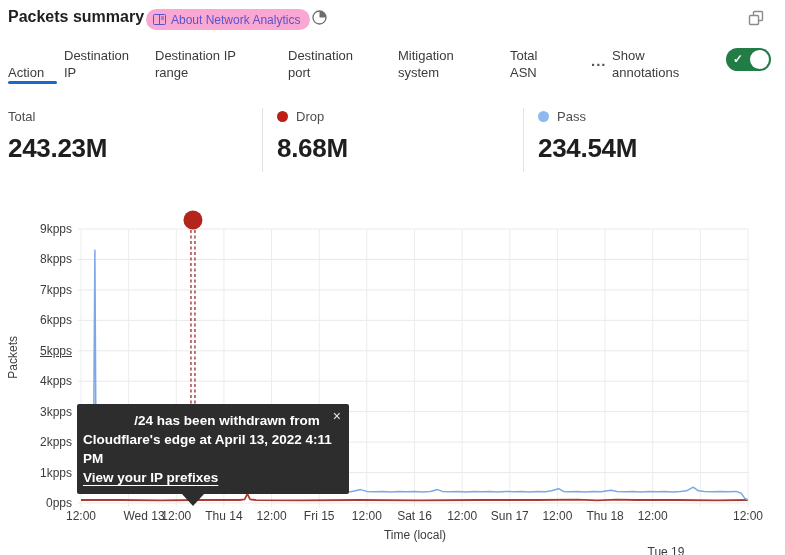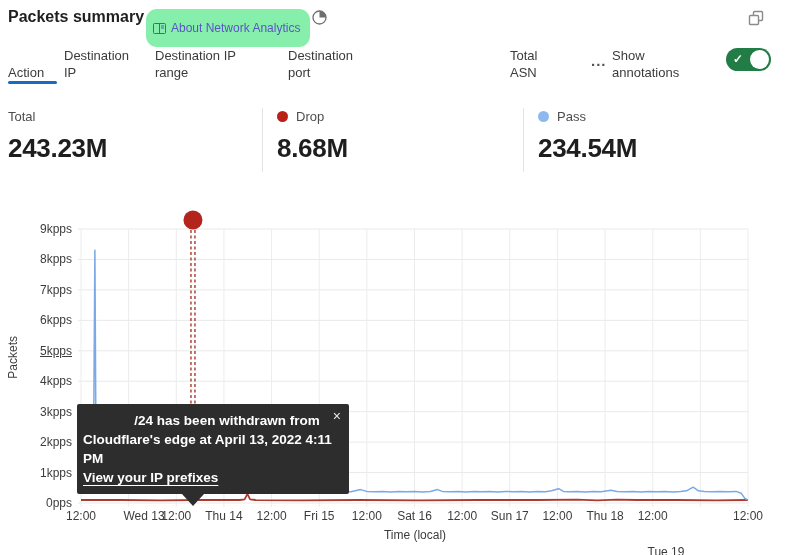--- a/index.html
+++ b/index.html
@@ -5,22 +5,22 @@
   * { margin:0; padding:0; box-sizing:border-box; }
   html,body { background:#fff; }
   body { font-family:"Liberation Sans", sans-serif; }
   #app {
     position:relative; width:785px; height:555px; background:#ffffff; overflow:hidden;
     font-family:"Liberation Sans", sans-serif;
   }
   
   .title { position:absolute; left:8px; top:8px; font-size:16px; font-weight:700; color:#1f1f1f; }
   .badge {
-    position:absolute; left:146px; top:9px; height:38px; display:flex; align-items:center; gap:5px;
-    background:#86efac; border-radius:11px; padding:0 10px 0 7px; font-size:12px; color:#5c53c8;
+    position:absolute; left:146px; top:9px; height:21px; display:flex; align-items:center; gap:5px;
+    background:#f9a8d4; border-radius:11px; padding:0 10px 0 7px; font-size:12px; color:#5c53c8;
   }
   .badge svg { display:block; }
   .history-icon { position:absolute; left:311px; top:9px; width:17px; height:17px; }
   .expand-icon { position:absolute; left:747px; top:9px; width:18px; height:18px; }
   
   .tab { position:absolute; font-size:13px; color:#3b3b3b; line-height:17px; cursor:pointer; }
   .tab-action { left:8px; top:64px; }
   .tab-underline { position:absolute; left:8px; top:81px; width:49px; height:3px; background:#1a69c2; border-radius:2px; }
   .tab2 { left:64px;  top:47px; width:78px; }
   .tab3 { left:155px; top:47px; width:104px; }
@@ -95,20 +95,21 @@
         <rect x="6.5" y="2.5" width="9" height="9" rx="1" fill="none" stroke="#8a8a8a" stroke-width="1.4"></rect>
         <rect x="2.5" y="6.5" width="9" height="9" rx="1" fill="#fff" stroke="#8a8a8a" stroke-width="1.4"></rect>
       </svg>
   </span>
 
   <div class="tab tab-action">Action</div>
   <div class="tab-underline"></div>
   <div class="tab tab3">Destination IP range</div>
   <div class="tab tab2">Destination IP</div>
   <div class="tab tab4">Destination port</div>
+  <div class="tab tab5">Mitigation system</div>
   <div class="tab tab6">Total ASN</div>
   <div class="tabs-more">...</div>
   <div class="annot-label">Show annotations</div>
   <div class="toggle">
     <span class="check">✓</span>
     <span class="knob"></span>
   </div>
 
   <div class="stat stat-1">
     <div class="stat-label-row">

